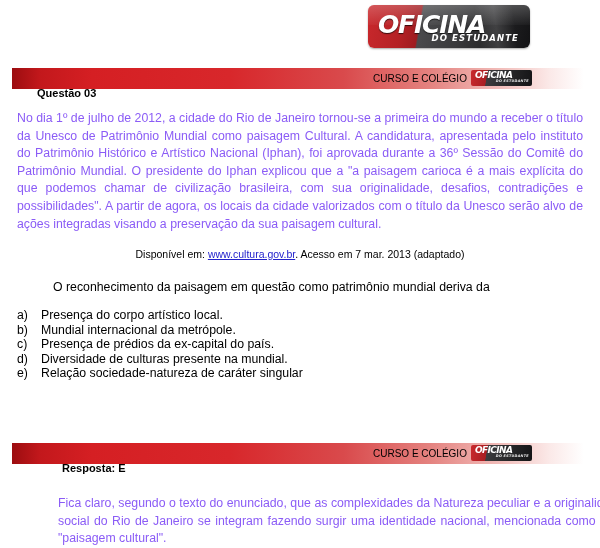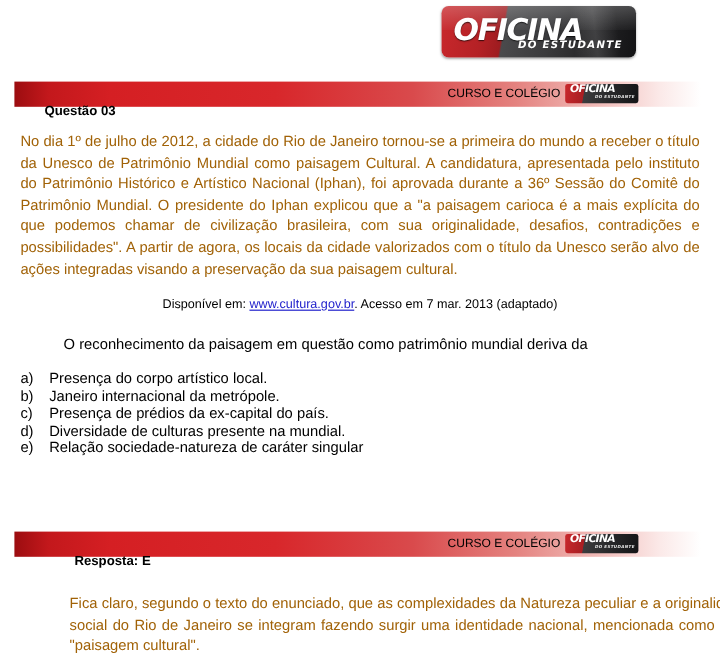--- a/index.html
+++ b/index.html
@@ -141,21 +141,21 @@
 
   
   .para {
     position: absolute;
     left: 17px;
     width: 566px;
     font-size: 12.3px;
     line-height: 17.6px;
     text-align: justify;
     text-justify: inter-word;
-    color: #a16207;
+    color: #8b5cf6;
   }
 
   .source {
     position: absolute;
     left: 17px;
     width: 566px;
     top: 248px;
     font-size: 10.5px;
     text-align: center;
     color: #000000;
@@ -222,21 +222,21 @@
 
 <div class="prompt">O reconhecimento da paisagem em questão como patrimônio mundial deriva da</div>
 
 <div class="options">
   <div class="option-row">
     <span class="option-letter">a)</span>
     <span class="option-text">Presença do corpo artístico local.</span>
   </div>
   <div class="option-row">
     <span class="option-letter">b)</span>
-    <span class="option-text">Janeiro internacional da metrópole.</span>
+    <span class="option-text">Mundial internacional da metrópole.</span>
   </div>
   <div class="option-row">
     <span class="option-letter">c)</span>
     <span class="option-text">Presença de prédios da ex-capital do país.</span>
   </div>
   <div class="option-row">
     <span class="option-letter">d)</span>
     <span class="option-text">Diversidade de culturas presente na mundial.</span>
   </div>
   <div class="option-row">

